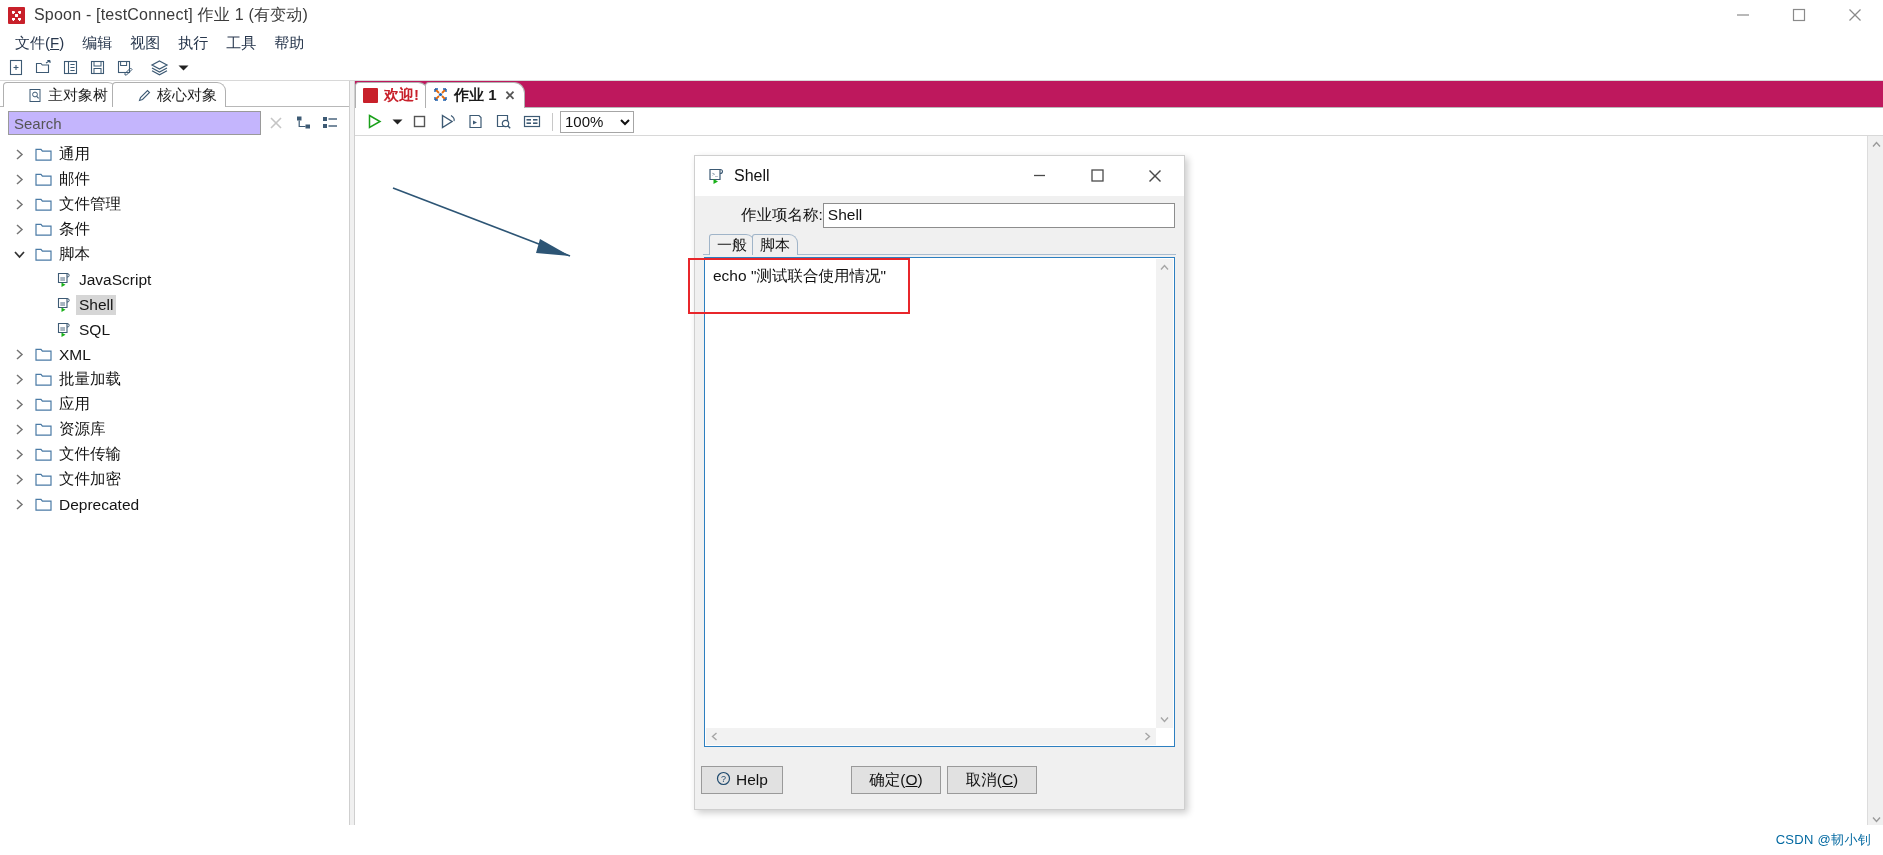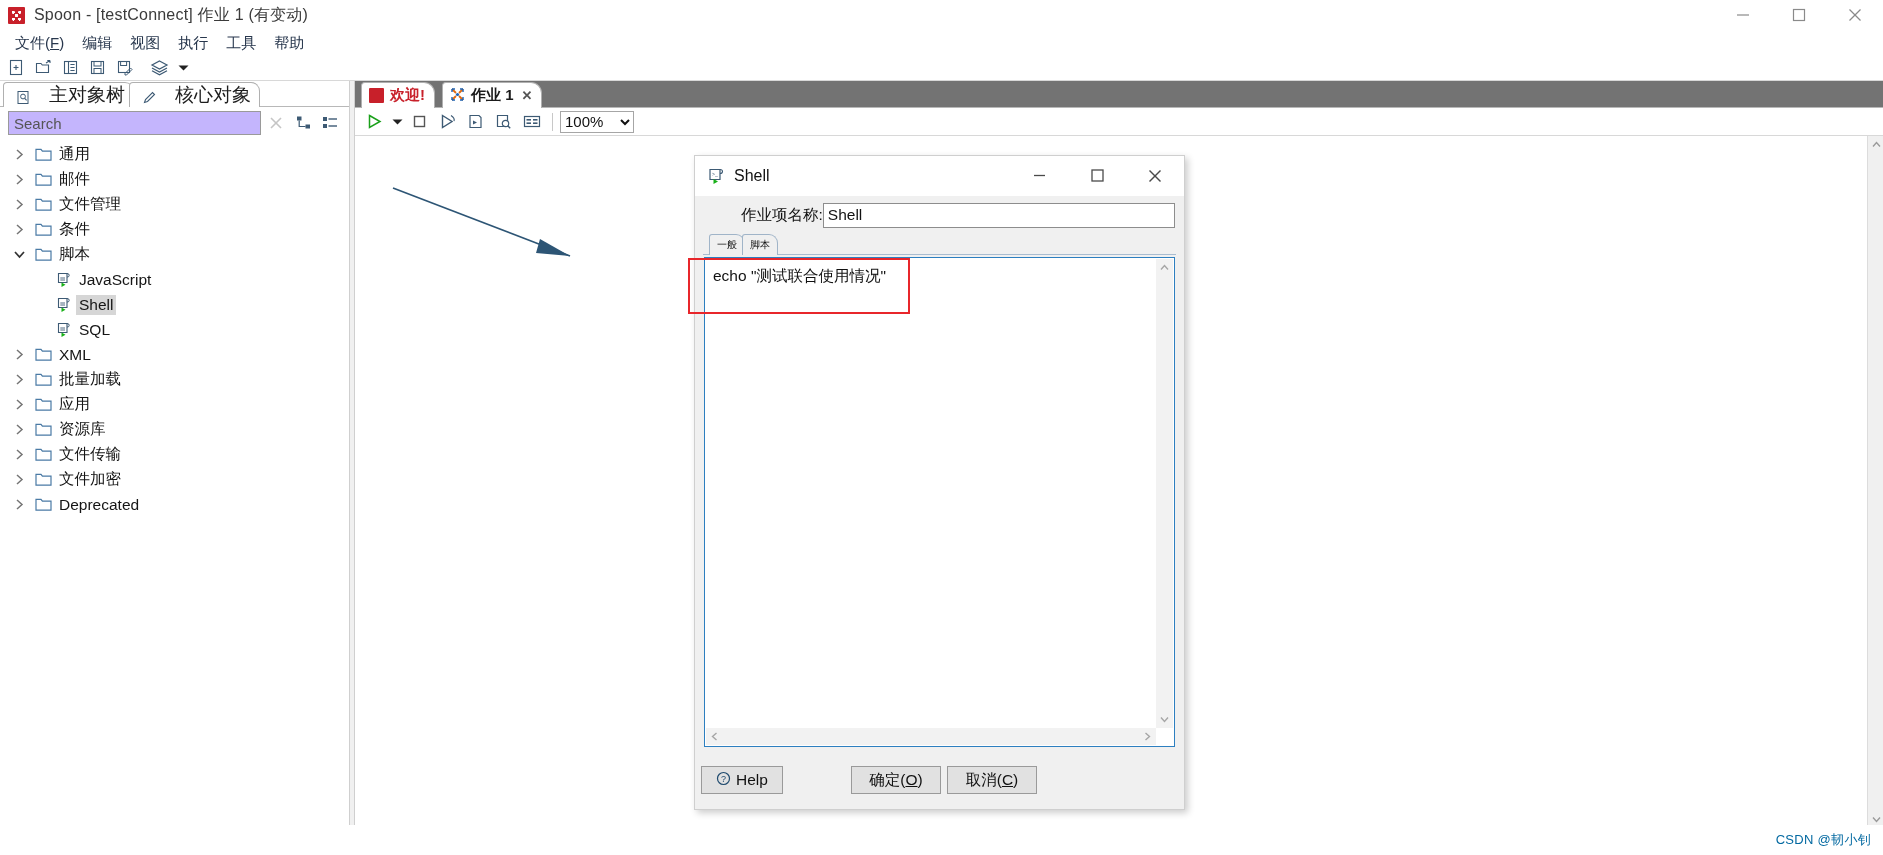--- a/index.html
+++ b/index.html
@@ -110,23 +110,23 @@
   }
   #panel-tabs::after {
     content: "";
     position: absolute;
     left: 0; right: 0; bottom: 0;
     height: 1px; background: #b8b8b8;
   }
   .ptab {
     height: 25px;
     display: flex; align-items: center;
-    padding: 0 8px 0 12px;
-    gap: 18px;
-    font-size: 19px;
+    padding: 0 8px 0 24px;
+    gap: 5px;
+    font-size: 15px;
     color: #1d1d1d;
     border: 1px solid #b0b0b0;
     border-bottom: none;
     border-radius: 4px 9px 0 0;
     background: #ffffff;
     position: relative;
     z-index: 2;
   }
   .ptab.sel { background: #ffffff; }
   .ptab-icon { width: 15px; height: 15px; display: block; }
@@ -199,24 +199,22 @@
     flex: 1;
     display: flex; flex-direction: column;
     background: #ffffff;
     position: relative;
     min-width: 0;
   }
   #doc-tabs {
     height: 27px;
     display: flex;
     align-items: flex-end;
-    padding-left: 6px;
     position: relative;
-    background: #737373;
-    gap: 11px;
+    background: #be185d;
   }
   #doc-tabs::after {
     content: "";
     position: absolute; left: 0; right: 0; bottom: 0;
     height: 1px; background: #b8b8b8;
   }
   .dtab {
     height: 26px;
     display: flex; align-items: center;
     gap: 6px;
@@ -370,21 +368,21 @@
   }
   #dlg-tabs::after {
     content: "";
     position: absolute; left: 0; right: 0; bottom: 0;
     height: 1px; background: #a8bcd0;
   }
   .dlgtab {
     height: 21px;
     display: flex; align-items: center;
     padding: 0 7px;
-    font-size: 10px;
+    font-size: 15px;
     color: #111;
     border: 1px solid #a0b4c8;
     border-bottom: none;
     border-radius: 3px 9px 0 0;
     background: #f0f0f0;
     z-index: 2;
   }
   .dlgtab.active { background: #f0f0f0; }
 
   #script-area-wrap {

